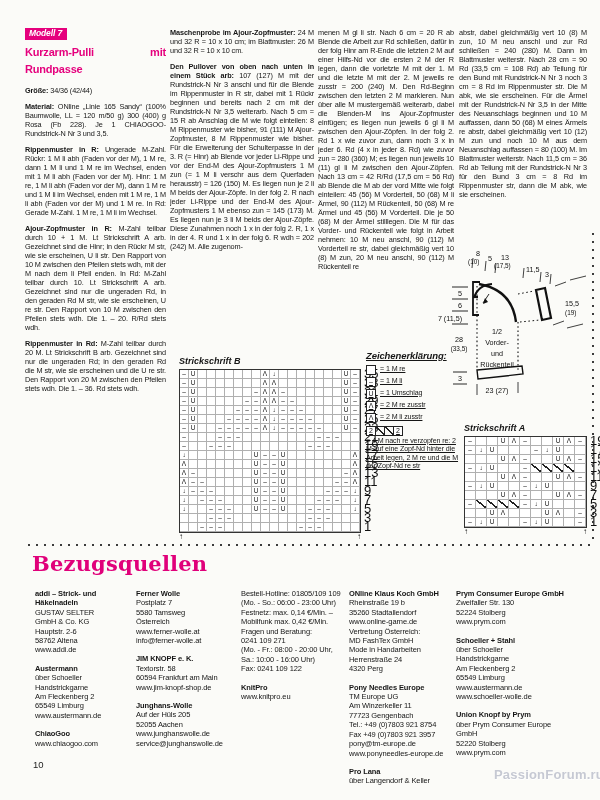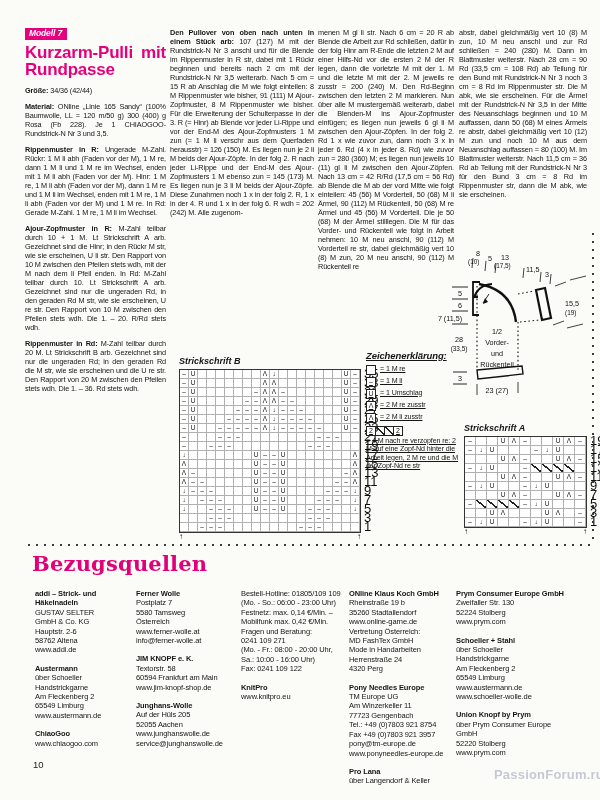--- a/index.html
+++ b/index.html
@@ -2,21 +2,21 @@
 <html lang="de"><head>
 <meta charset="utf-8">
 <style>
   html,body{margin:0;padding:0;}
   body{width:600px;height:800px;background:#e9e9e7;font-family:"Liberation Sans",sans-serif;}
   .page{position:relative;width:600px;height:800px;background:#fbfbf8;overflow:hidden;color:#161616;}
   .col{position:absolute;font-size:7.3px;line-height:9px;letter-spacing:-0.12px;text-align:justify;}
   .col p{margin:0 0 7px 0;}
   .col strong{letter-spacing:-0.1px;}
   .badge{display:inline-block;background:#e5007d;color:#fff;font-weight:bold;font-style:italic;font-size:8.5px;padding:1px 5px 2px 4px;margin-bottom:4px;}
-  .title{color:#e5007d;font-weight:bold;font-size:17px;line-height:17px;margin:0 0 8px 0;letter-spacing:-0.2px;}
+  .title{color:#e5007d;font-weight:bold;font-size:11px;line-height:17px;margin:0 0 8px 0;letter-spacing:-0.2px;}
   .chart{position:absolute;padding-left:9px;}
   .chart-title{font-weight:bold;font-style:italic;font-size:9px;margin-bottom:3px;}
   .gridwrap{display:flex;align-items:flex-start;}
   .cells-grid{border:1px solid #333;background:#fff;width:-moz-fit-content;width:fit-content;}
   .chart-row{display:flex;}
   .cell{box-sizing:border-box;width:9px;height:9px;border-right:1px solid #b0b0b0;border-bottom:1px solid #b0b0b0;font-size:6.5px;line-height:8px;text-align:center;color:#111;}
   .gridA .cell{width:11px;}
   .cell.diag{background:linear-gradient(to top right,transparent 45%,#222 45%,#222 57%,transparent 57%);}
   .nums{margin-left:3px;}
   .nums div{height:9px;font-size:13px;line-height:9px;color:#111;}
@@ -52,20 +52,21 @@
     <div>
         <p class="para"><strong>Größe: </strong>34/36 (42/44)</p>
         <p class="para"><strong>Material: </strong>ONline „Linie 165 Sandy“ (100% Baumwolle, LL = 120 m/50 g) 300 (400) g Rosa (Fb 228). Je 1 CHIAOGOO-Rundstrick-N Nr 3 und 3,5.</p>
         <p class="para"><strong>Rippenmuster in R: </strong>Ungerade M-Zahl. Rückr: 1 M li abh (Faden vor der M), 1 M re, dann 1 M li und 1 M re im Wechsel, enden mit 1 M li abh (Faden vor der M). Hinr: 1 M re, 1 M li abh (Faden vor der M), dann 1 M re und 1 M li im Wechsel, enden mit 1 M re, 1 M li abh (Faden vor der M) und 1 M re. In Rd: Gerade M-Zahl. 1 M re, 1 M li im Wechsel.</p>
         <p class="para"><strong>Ajour-Zopfmuster in R: </strong>M-Zahl teilbar durch 10 + 1 M. Lt Strickschrift A arb. Gezeichnet sind die Hinr; in den Rückr M str, wie sie erscheinen, U li str. Den Rapport von 10 M zwischen den Pfeilen stets wdh, mit der M nach dem li Pfeil enden. In Rd: M-Zahl teilbar durch 10. Lt Strickschrift A arb. Gezeichnet sind nur die ungeraden Rd, in den geraden Rd M str, wie sie erscheinen, U re str. Den Rapport von 10 M zwischen den Pfeilen stets wdh. Die 1. – 20. R/Rd stets wdh.</p>
         <p class="para"><strong>Rippenmuster in Rd: </strong>M-Zahl teilbar durch 20 M. Lt Strickschrift B arb. Gezeichnet sind nur die ungeraden Rd; in den geraden Rd die M str, wie sie erscheinen und die U re str. Den Rapport von 20 M zwischen den Pfeilen stets wdh. Die 1. – 36. Rd stets wdh.</p>
       </div>
   </div>
 
   <div class="col" style="left:170px;top:28px;width:144px;height:326px;overflow:hidden;">
+      <p class="para"><strong>Maschenprobe im Ajour-Zopfmuster: </strong>24 M und 32 R = 10 x 10 cm; im Blattmuster: 26 M und 32 R = 10 x 10 cm.</p>
       <p class="para"><strong>Den Pullover von oben nach unten in einem Stück arb: </strong>107 (127) M mit der Rundstrick-N Nr 3 anschl und für die Blende im Rippenmuster in R str, dabei mit 1 Rückr beginnen und bereits nach 2 cm mit der Rundstrick-N Nr 3,5 weiterarb. Nach 5 cm = 15 R ab Anschlag die M wie folgt einteilen: 8 M Rippenmuster wie bisher, 91 (111) M Ajour-Zopfmuster, 8 M Rippenmuster wie bisher. Für die Erweiterung der Schulterpasse in der 3. R (= Hinr) ab Blende vor jeder Li-Rippe und vor der End-M des Ajour-Zopfmusters 1 M zun (= 1 M li verschr aus dem Querfaden herausstr) = 126 (150) M. Es liegen nun je 2 li M beids der Ajour-Zöpfe. In der folg 2. R nach jeder Li-Rippe und der End-M des Ajour-Zopfmusters 1 M ebenso zun = 145 (173) M. Es liegen nun je 3 li M beids der Ajour-Zöpfe. Diese Zunahmen noch 1 x in der folg 2. R, 1 x in der 4. R und 1 x in der folg 6. R wdh = 202 (242) M. Alle zugenom-</p>
     </div>
 
   <div class="col" style="left:318px;top:28px;width:136px;height:330px;overflow:hidden;">
       <p class="para">menen M gl li str. Nach 6 cm = 20 R ab Blende die Arbeit zur Rd schließen, dafür in der folg Hinr am R-Ende die letzten 2 M auf einer Hilfs-Nd vor die ersten 2 M der R legen, dann die vorletzte M mit der 1. M und die letzte M mit der 2. M jeweils re zusstr = 200 (240) M. Den Rd-Beginn zwischen den letzten 2 M markieren. Nun über alle M mustergemäß weiterarb, dabei die Blenden-M ins Ajour-Zopfmuster einfügen; es liegen nun jeweils 6 gl li M zwischen den Ajour-Zöpfen. In der folg 2. Rd 1 x wie zuvor zun, dann noch 3 x in jeder 6. Rd (4 x in jeder 8. Rd) wie zuvor zun = 280 (360) M; es liegen nun jeweils 10 (11) gl li M zwischen den Ajour-Zöpfen. Nach 13 cm = 42 R/Rd (17,5 cm = 56 Rd) ab Blende die M ab der vord Mitte wie folgt einteilen: 45 (56) M Vorderteil, 50 (68) M li Ärmel, 90 (112) M Rückenteil, 50 (68) M re Ärmel und 45 (56) M Vorderteil. Die je 50 (68) M der Ärmel stilllegen. Die M für das Vorder- und Rückenteil wie folgt in Arbeit nehmen: 10 M neu anschl, 90 (112) M Vorderteil re str, dabei gleichmäßig vert 10 (8) M zun, 20 M neu anschl, 90 (112) M Rückenteil re</p>
     </div>
 
   <div class="col" style="left:459px;top:28px;width:128px;height:210px;overflow:hidden;">
       <p class="para">abstr, dabei gleichmäßig vert 10 (8) M zun, 10 M neu anschl und zur Rd schließen = 240 (280) M. Dann im Blattmuster weiterstr. Nach 28 cm = 90 Rd (33,5 cm = 108 Rd) ab Teilung für den Bund mit Rundstrick-N Nr 3 noch 3 cm = 8 Rd im Rippenmuster str. Die M abk, wie sie erscheinen. Für die Ärmel mit der Rundstrick-N Nr 3,5 in der Mitte des Neuanschlags beginnen und 10 M auffassen, dann 50 (68) M eines Ärmels re abstr, dabei gleichmäßig vert 10 (12) M zun und noch 10 M aus dem Neuanschlag auffassen = 80 (100) M. Im Blattmuster weiterstr. Nach 11,5 cm = 36 Rd ab Teilung mit der Rundstrick-N Nr 3 für den Bund 3 cm = 8 Rd im Rippenmuster str, dann die M abk, wie sie erscheinen.</p>
     </div>

